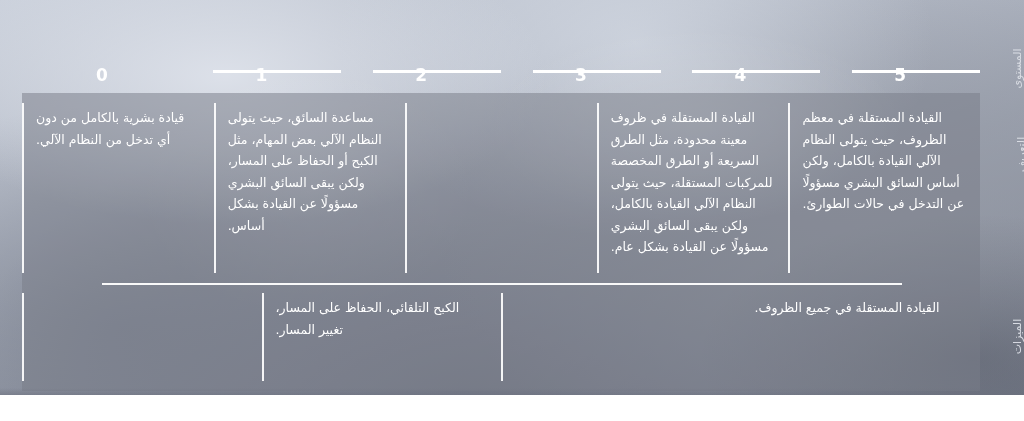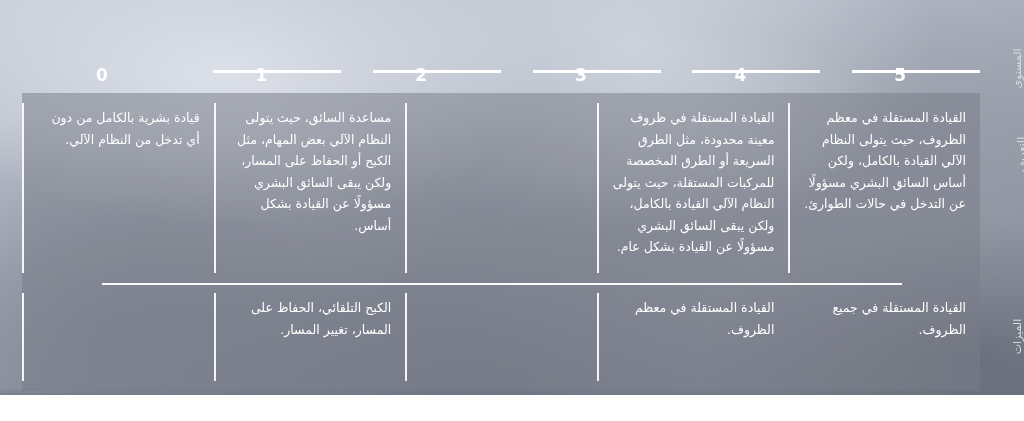--- a/index.html
+++ b/index.html
@@ -119,21 +119,21 @@
   .row-feat { height: 108px; }
 
   .cell {
     flex: 1 1 0;
     position: relative;
     padding: 14px 14px 10px 14px;
     box-sizing: border-box;
     color: #ffffff;
     font-size: 12.5px;
     line-height: 1.72;
-    text-align: right;
+    text-align: left;
     direction: rtl;
   }
   .cell .vline {
     position: absolute;
     top: 10px;
     bottom: 10px;
     left: 0;
     width: 2px;
     background: rgba(255,255,255,0.92);
   }
@@ -231,24 +231,20 @@
       </div>
     </div>
 
     <div class="row row-feat">
       <div class="cell first">
         
         <span>القيادة المستقلة في جميع الظروف.</span>
       </div>
       <div class="cell">
         <span class="vline"></span>
-        <span>القيادة المستقلة في معظم الظروف.</span>
-      </div>
-      <div class="cell">
-        <span class="vline"></span>
       </div>
       <div class="cell">
         <span class="vline"></span>
         <span>الكبح التلقائي، الحفاظ على المسار، تغيير المسار.</span>
       </div>
       <div class="cell">
         <span class="vline"></span>
         <span></span>
       </div>
     </div>

